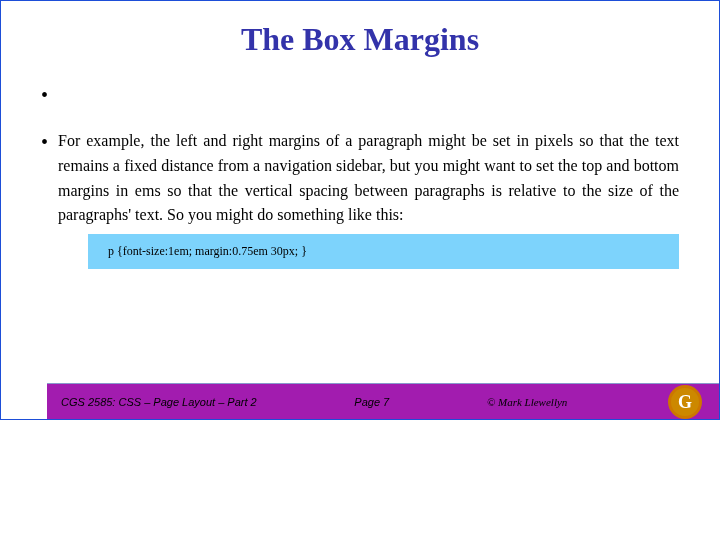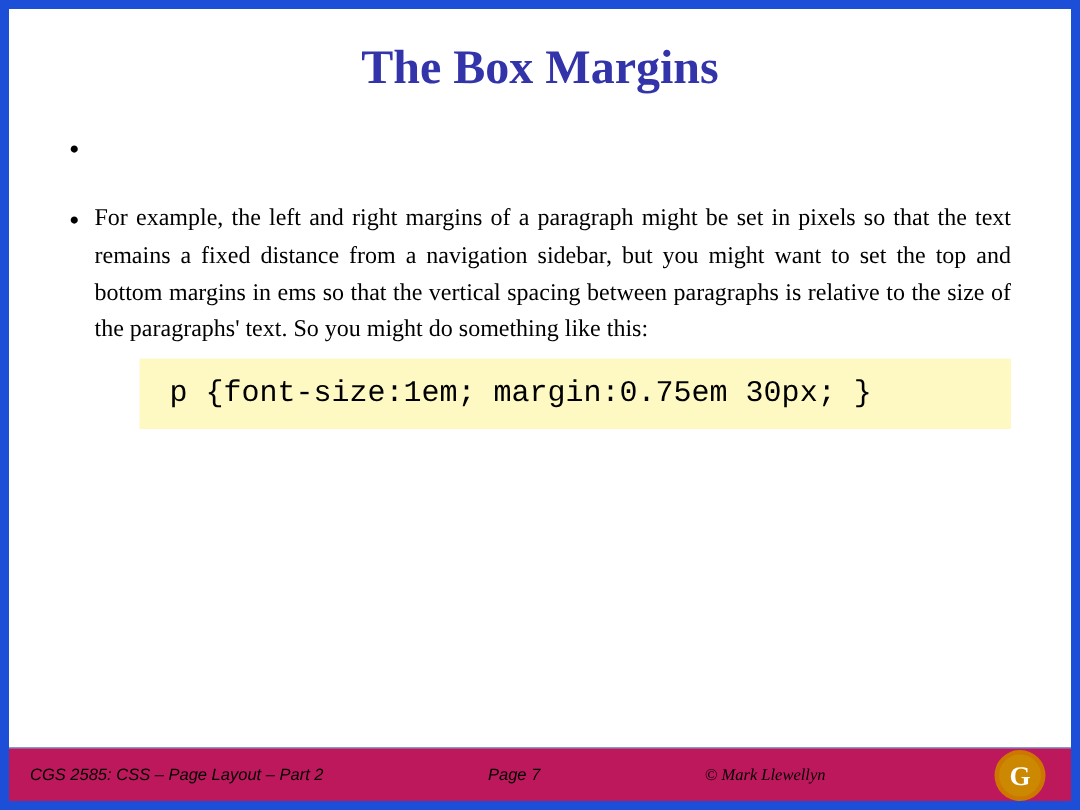--- a/index.html
+++ b/index.html
@@ -7,25 +7,25 @@
     body {
       width: 720px;
       height: 540px;
       background: #ffffff;
       font-family: Georgia, 'Times New Roman', serif;
       overflow: hidden;
     }
 
     .slide {
       width: 720px;
-      height: 540px;
+      height: 420px;
       background: #ffffff;
       display: flex;
       flex-direction: column;
-      border: 6px solid #1d4ed8;
+      border: 1px solid #1d4ed8;
     }
 
     .slide-content {
       flex: 1;
       padding: 20px 40px 10px 40px;
     }
 
     .slide-title {
       text-align: center;
       color: #3333aa;
@@ -56,37 +56,38 @@
       margin-right: 10px;
       margin-top: -2px;
       flex-shrink: 0;
     }
 
     .bullet-text {
       flex: 1;
     }
 
     .code-block {
-      font-family: Liberation Mono, monospace;
-      font-size: 20px;
-      background: #fef9c3;
+      font-family: Liberation Serif, serif;
+      font-size: 12px;
+      background: #7dd3fc;
       padding: 8px 20px;
       margin: 6px 0 0 30px;
       color: #000000;
       white-space: pre;
     }
 
     .slide-footer {
       height: 36px;
-      background: #be185d;
+      background: #a21caf;
       display: flex;
       align-items: center;
       justify-content: space-between;
       padding: 0 14px;
       border-top: 1px solid #8899cc;
+      margin-left: 46px;
     }
 
     .footer-left {
       font-size: 11px;
       color: #000000;
       font-family: Arial, sans-serif;
       font-style: italic;
     }
 
     .footer-center {

